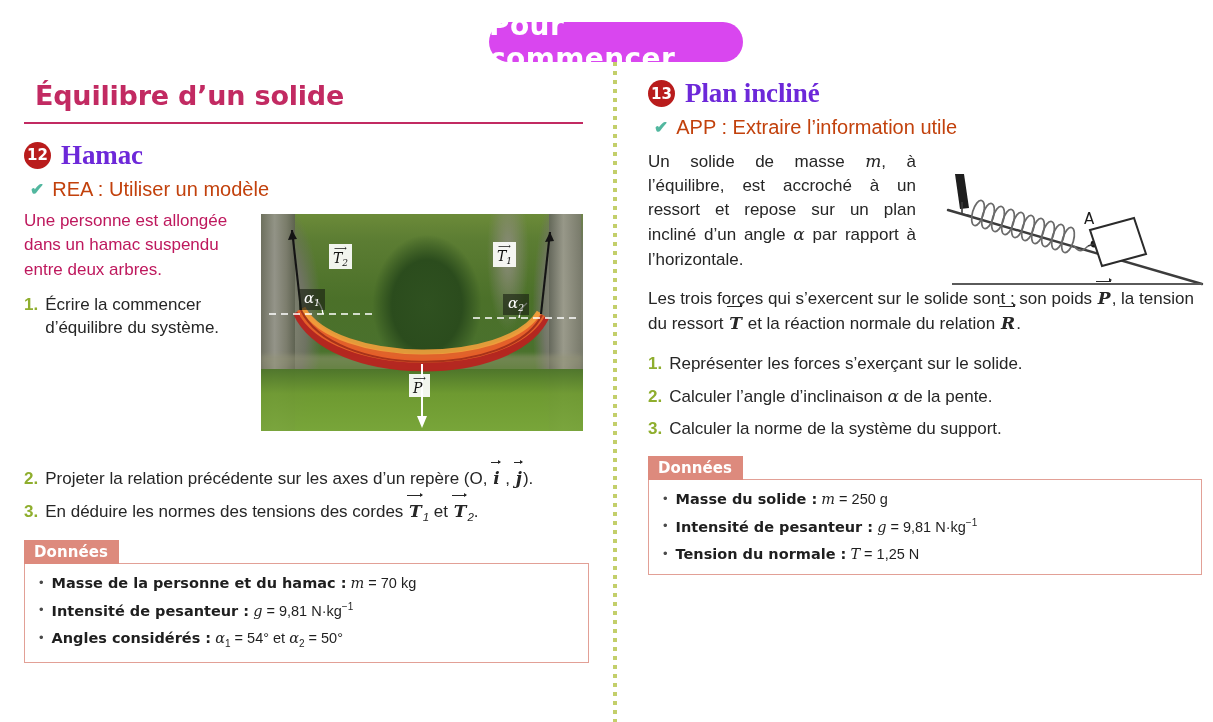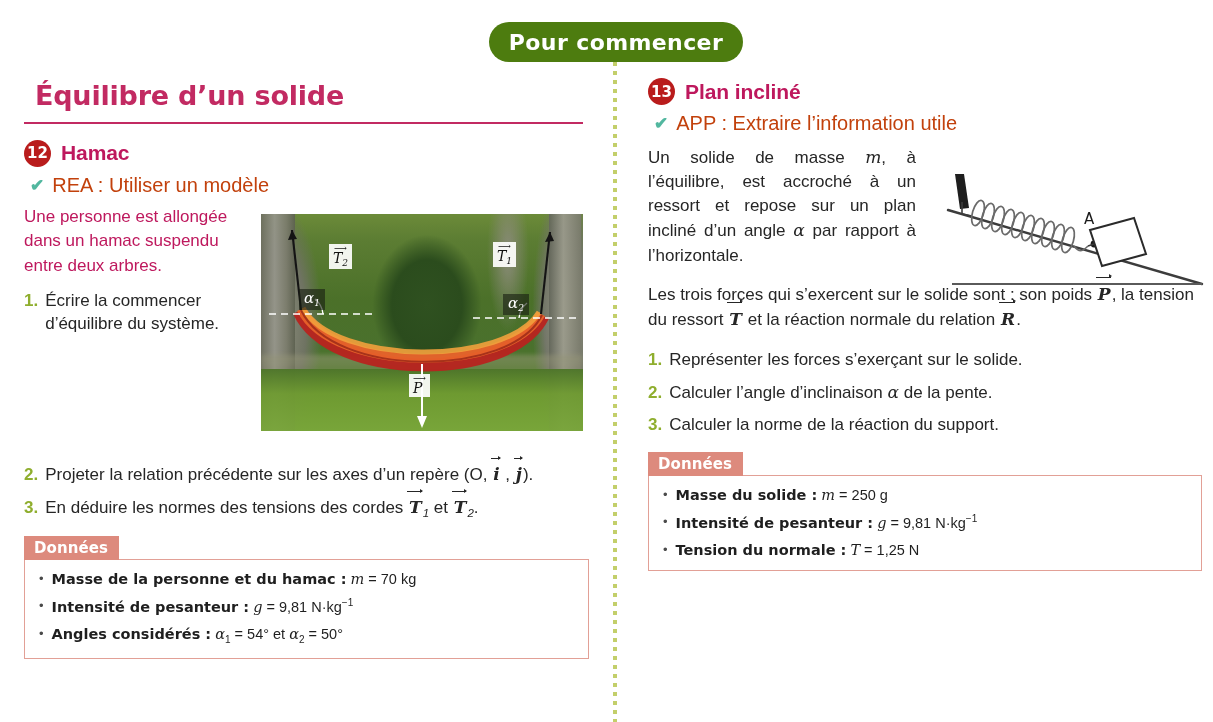--- a/index.html
+++ b/index.html
@@ -14,25 +14,25 @@
     width: 1213px; height: 722px;
     background: #ffffff;
     overflow: hidden;
   }
 
   
   .pill {
     position: absolute;
     left: 489px; top: 22px;
     width: 254px; height: 40px;
-    background: #4d7c0f;
+    background: #d946ef;
     border-radius: 20px;
     display: flex; align-items: center; justify-content: center;
     color: #ffffff;
-    font-size: 22px;
+    font-size: 28px;
     font-weight: bold;
     letter-spacing: 0.4px;
     font-family: "DejaVu Sans", sans-serif;
   }
 
   
   .divider {
     position: absolute;
     left: 613px; top: 62px;
     width: 4px; height: 660px;
@@ -81,24 +81,24 @@
     border-radius: 50%;
     background: #b91c1c;
     color: #ffffff;
     font-size: 15px;
     font-weight: bold;
     display: flex; align-items: center; justify-content: center;
     font-family: "DejaVu Sans", sans-serif;
     flex: none;
   }
   .ex-title {
-    font-size: 21px;
-    font-weight: bold;
-    color: #be185d;
-    font-family: Liberation Sans, sans-serif;
+    font-size: 27px;
+    font-weight: bold;
+    color: #6d28d9;
+    font-family: Liberation Serif, serif;
     letter-spacing: -0.1px;
   }
   .competence {
     display: flex;
     align-items: center;
     gap: 8px;
     margin-top: 7px;
     margin-left: 6px;
   }
   .check {
@@ -443,21 +443,21 @@
       <li class="q q-wide">
         <span class="q-n">1.</span>
         <span>Représenter les forces s’exerçant sur le solide.</span>
       </li>
       <li class="q q-wide">
         <span class="q-n">2.</span>
         <span><span>Calculer l’angle d’inclinaison </span><span class="mvar">α</span><span> de la pente.</span></span>
       </li>
       <li class="q q-wide">
         <span class="q-n">3.</span>
-        <span>Calculer la norme de la réaction du support.</span>
+        <span>Calculer la norme de la système du support.</span>
       </li>
     </ul>
 
     <div style="height:6px"></div>
 
     <div class="donnees-wrap" style="width:554px">
       <div class="donnees-tab">Données</div>
       <div class="donnees-box">
         <ul>
           <li>

